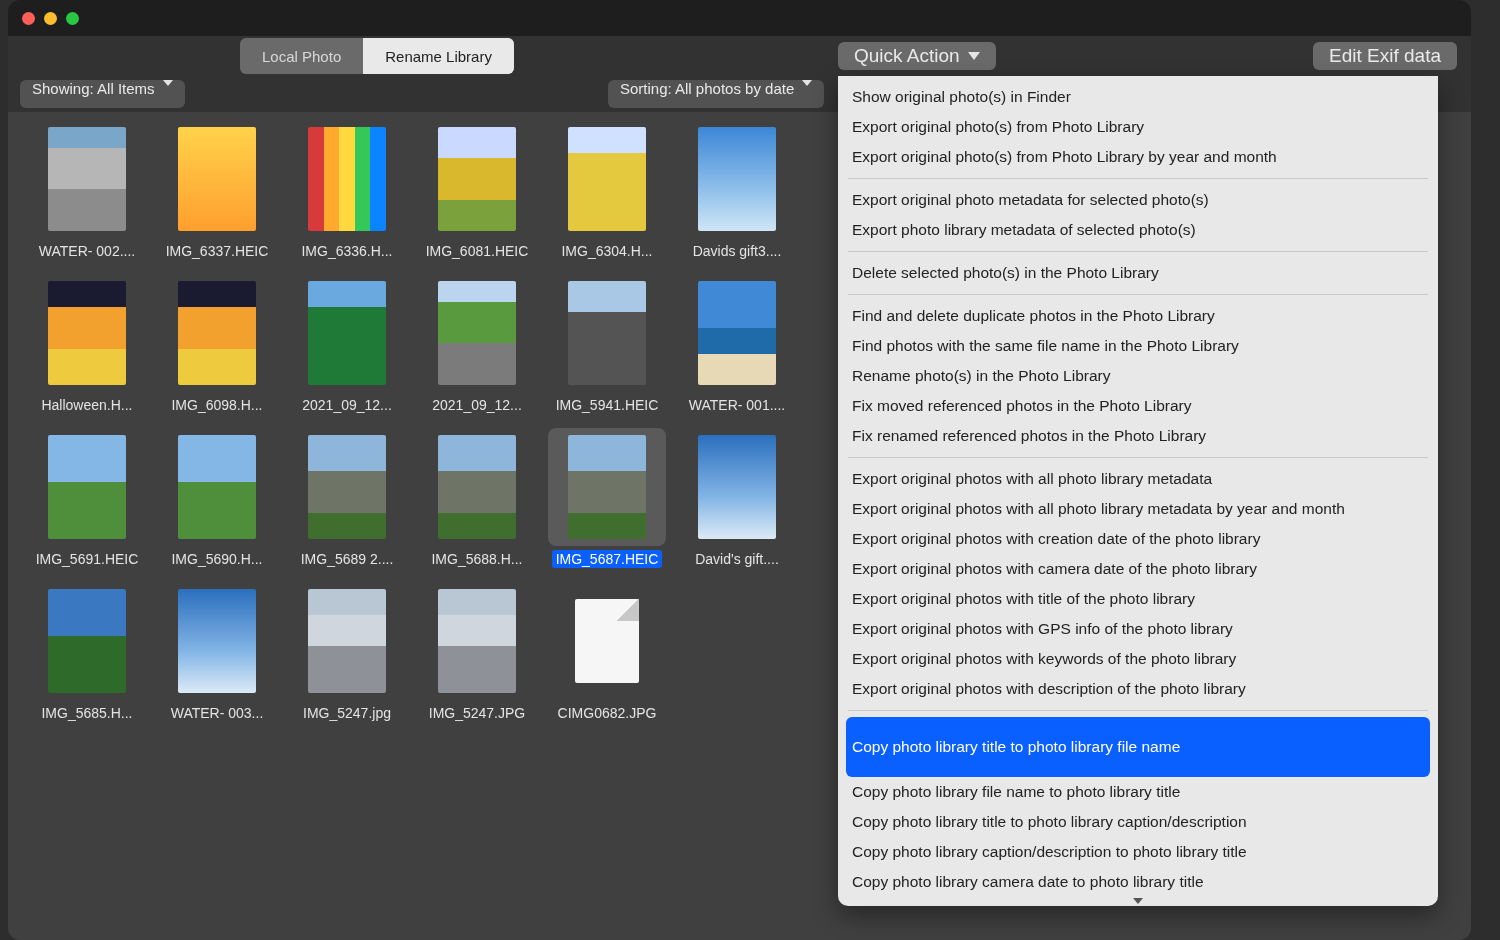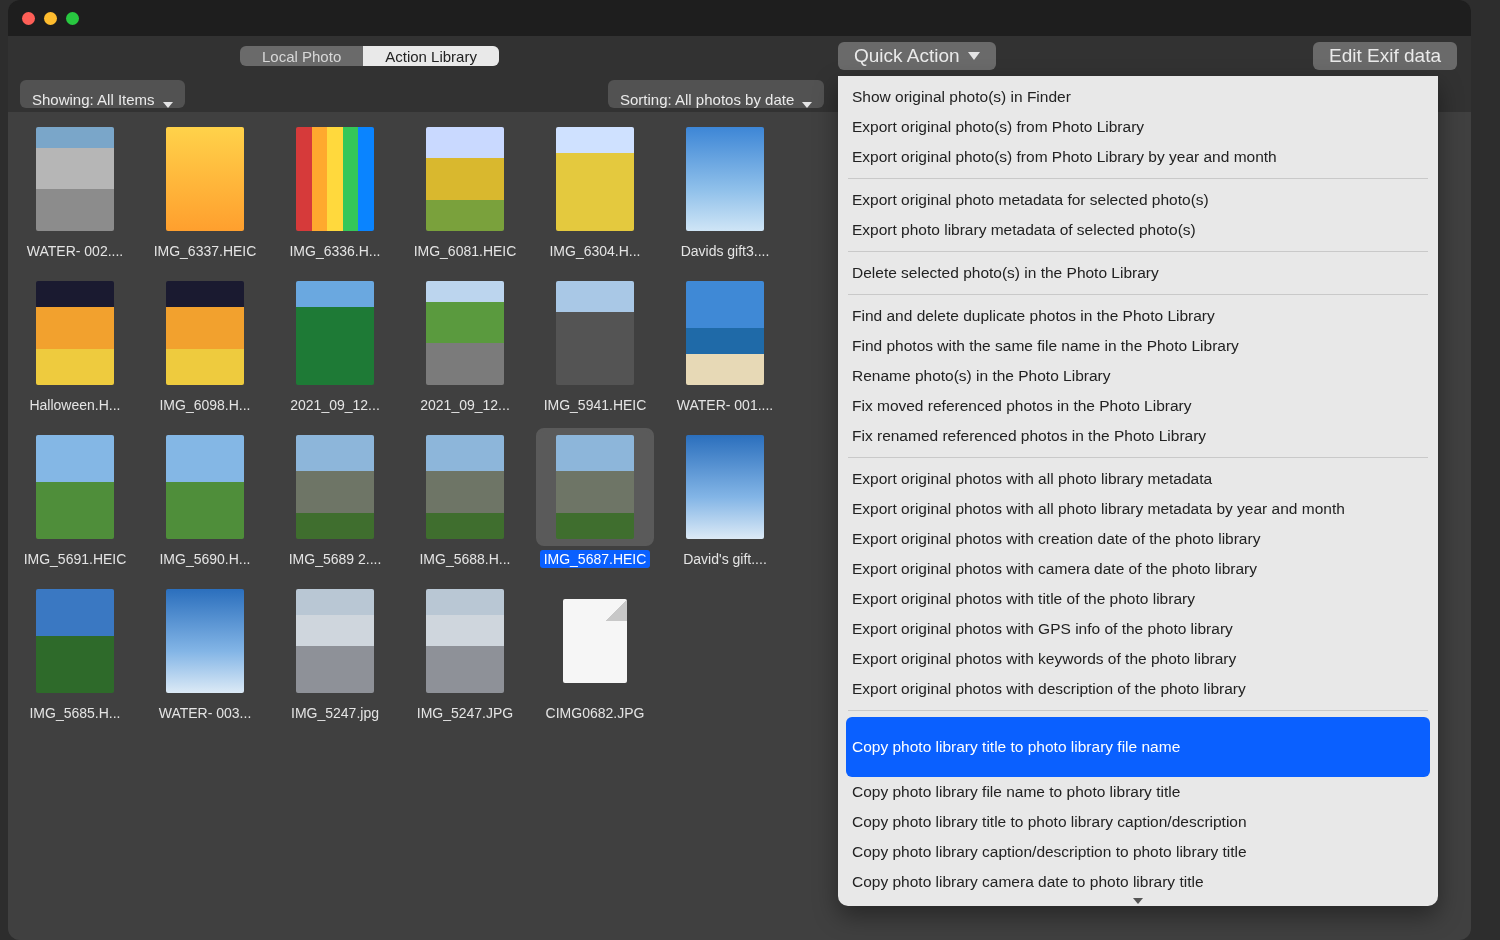--- a/index.html
+++ b/index.html
@@ -41,21 +41,21 @@
     padding: 0 12px;
     position: relative;
   }
   .seg-group {
     position: absolute;
     left: 232px;
     display: flex;
     background: #6a6a6a;
     border-radius: 6px;
     overflow: hidden;
-    height: 20px;
+    height: 36px;
   }
   .seg-btn {
     padding: 0 22px;
     font-size: 15px;
     color: #d8d8d8;
     display: flex;
     align-items: center;
     cursor: pointer;
     border: none;
     background: transparent;
@@ -87,21 +87,21 @@
     position: relative;
   }
   .filter-chip {
     background: #525252;
     border-radius: 6px;
     height: 28px;
     padding: 0 12px;
     font-size: 15px;
     color: #eaeaea;
     display: inline-flex;
-    align-items: flex-end;
+    align-items: flex-start;
     gap: 8px;
     border: none;
     cursor: pointer;
   }
   .chip-showing { }
   .chip-sorting { position: absolute; left: 600px; }
 
   .chevron-down {
     display:inline-block; width:0; height:0;
     border-left:5px solid transparent;
@@ -112,21 +112,21 @@
     display:inline-block; width:0; height:0;
     border-left:6px solid transparent;
     border-right:6px solid transparent;
     border-top:8px solid #e4e4e5;
   }
 
   .content {
     position: absolute;
     top: 112px; left: 0; right: 0; bottom: 0;
     background: #404040;
-    padding: 8px 4px;
+    padding: 8px 16px;
   }
   .grid {
     display: grid;
     grid-template-columns: repeat(6, 126px);
     column-gap: 4px;
     row-gap: 14px;
   }
   .cell {
     width: 126px;
     display: flex;
@@ -250,21 +250,21 @@
     <div class="traffic-lights">
       <span class="tl red"></span>
       <span class="tl yellow"></span>
       <span class="tl green"></span>
     </div>
   </div>
 
   <div class="toolbar">
     <div class="seg-group">
       <button class="seg-btn">Local Photo</button>
-      <button class="seg-btn active">Action Library</button>
+      <button class="seg-btn active">Rename Library</button>
     </div>
 
     <button class="btn-pill btn-quick">
       <span>Quick Action</span>
       <span class="tri-down"></span>
     </button>
 
     <button class="btn-pill btn-edit">Edit Exif data</button>
   </div>
 

